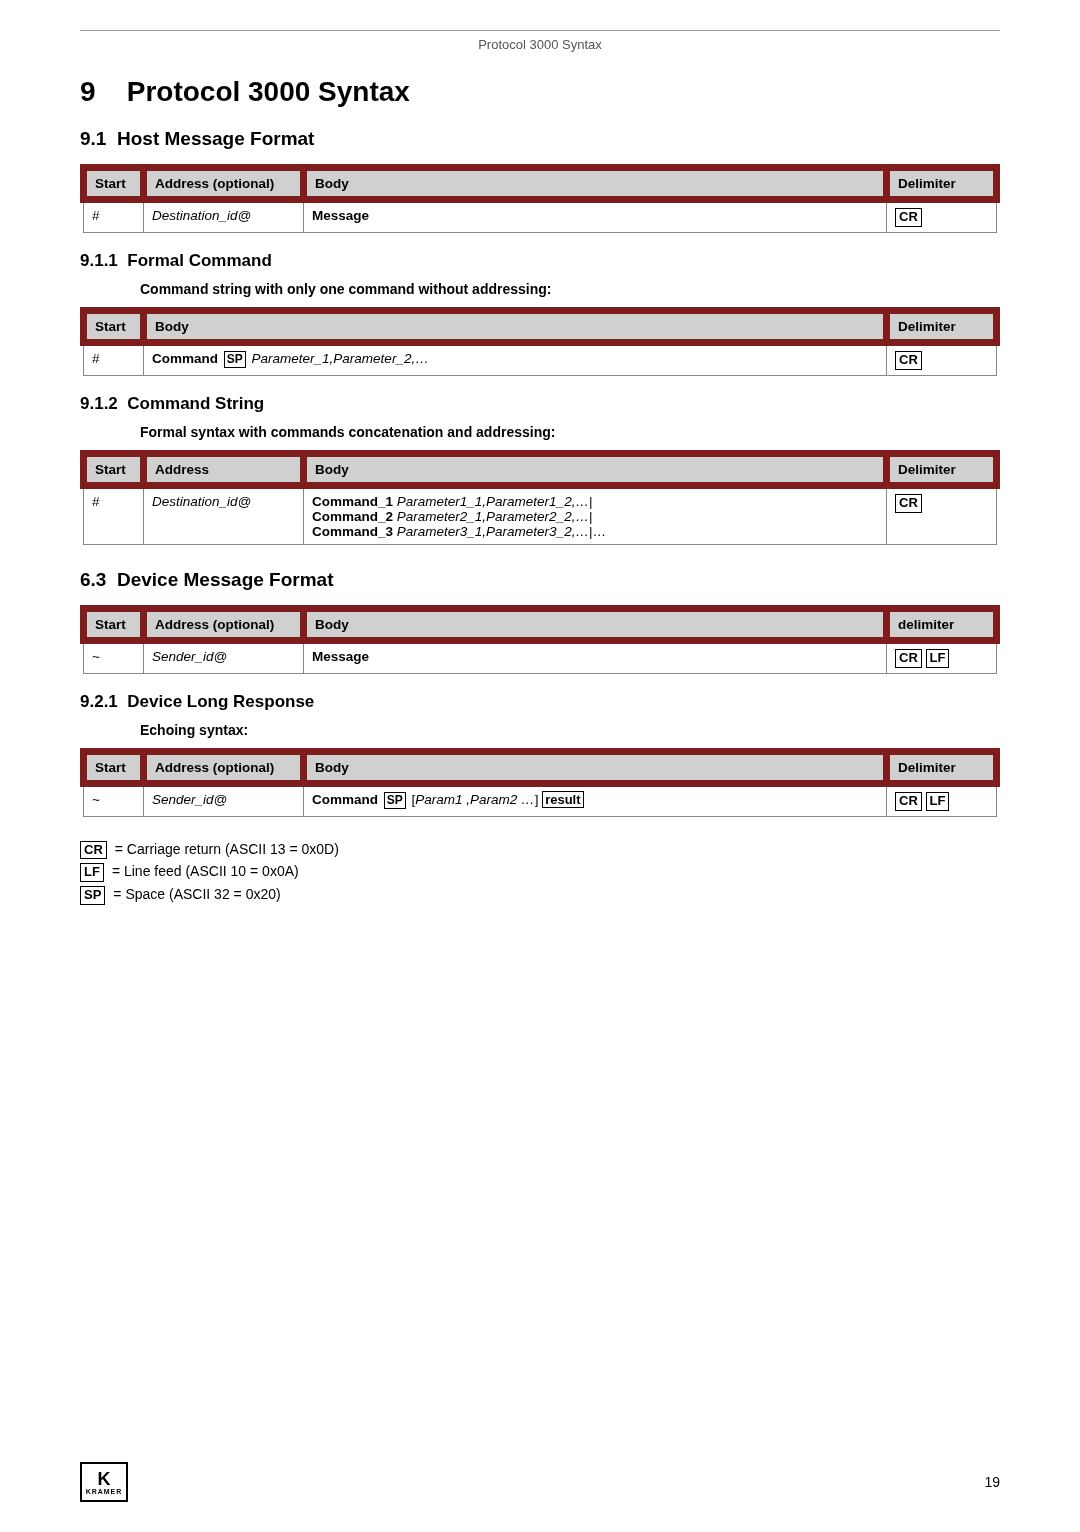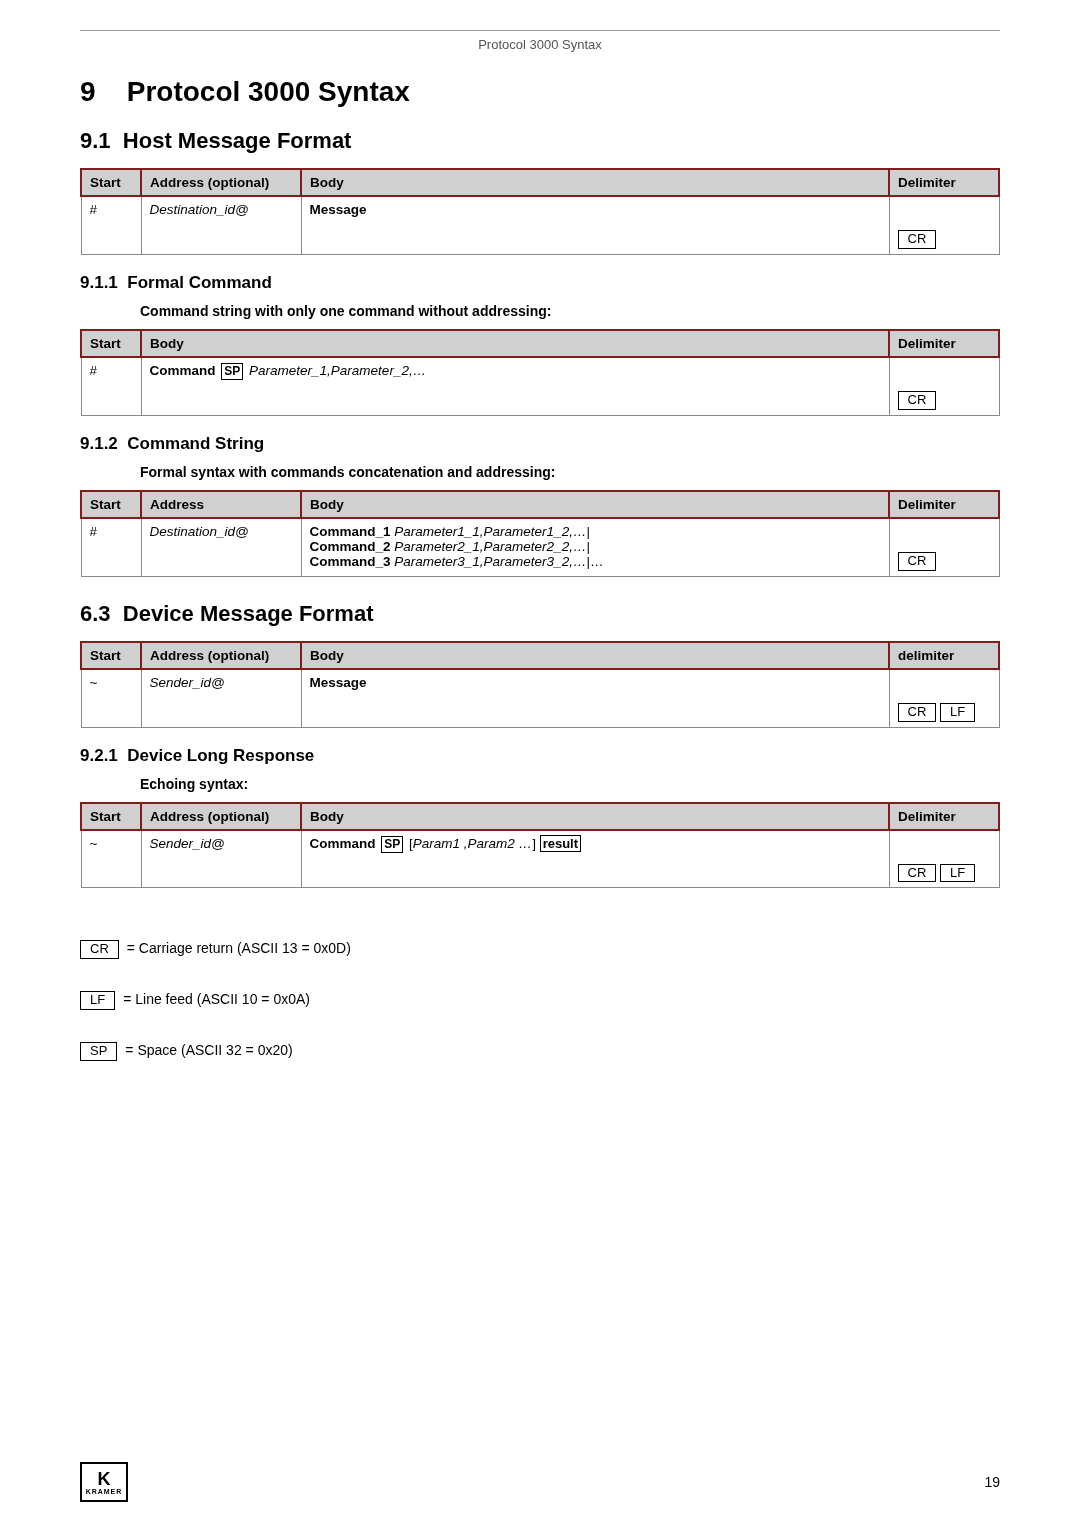--- a/index.html
+++ b/index.html
@@ -25,21 +25,21 @@
       font-size: 13px;
       color: #555;
       margin-bottom: 24px;
     }
     h1.chapter-title {
       font-size: 28px;
       font-weight: bold;
       margin-bottom: 20px;
     }
     h2.section-title {
-      font-size: 22px;
+      font-size: 19px;
       font-weight: bold;
       margin-bottom: 14px;
       margin-top: 10px;
     }
     h3.subsection-title {
       font-size: 17px;
       font-weight: bold;
       margin-bottom: 10px;
       margin-top: 18px;
     }
@@ -52,46 +52,45 @@
     table {
       width: 100%;
       border-collapse: collapse;
       margin-bottom: 16px;
       font-size: 13.5px;
     }
     table thead tr {
       background: #d0d0d0;
     }
     table thead th {
-      border: 2px solid #7f1d1d;
+      border: 7px solid #7f1d1d;
       padding: 5px 8px;
       font-weight: bold;
       text-align: left;
     }
     table tbody tr {
       background: #fff;
     }
     table tbody td {
       border: 1px solid #888;
       padding: 5px 8px;
       vertical-align: top;
     }
     .col-start { width: 60px; }
     .col-address { width: 160px; }
     .col-body { }
     .col-delimiter { width: 110px; }
     .kbd {
       display: inline-block;
       border: 1.5px solid #000;
-      padding: 0px 9px;
-      font-weight: normal;
+      padding: 0px 3px;
+      font-weight: bold;
       font-size: 13px;
       line-height: 1.3;
       background: #fff;
-      margin-top: 28px;
     }
     .bold { font-weight: bold; }
     .italic { font-style: italic; }
     .legend-section {
       margin-top: 24px;
       margin-bottom: 10px;
     }
     .legend-item {
       display: flex;
       align-items: baseline;

